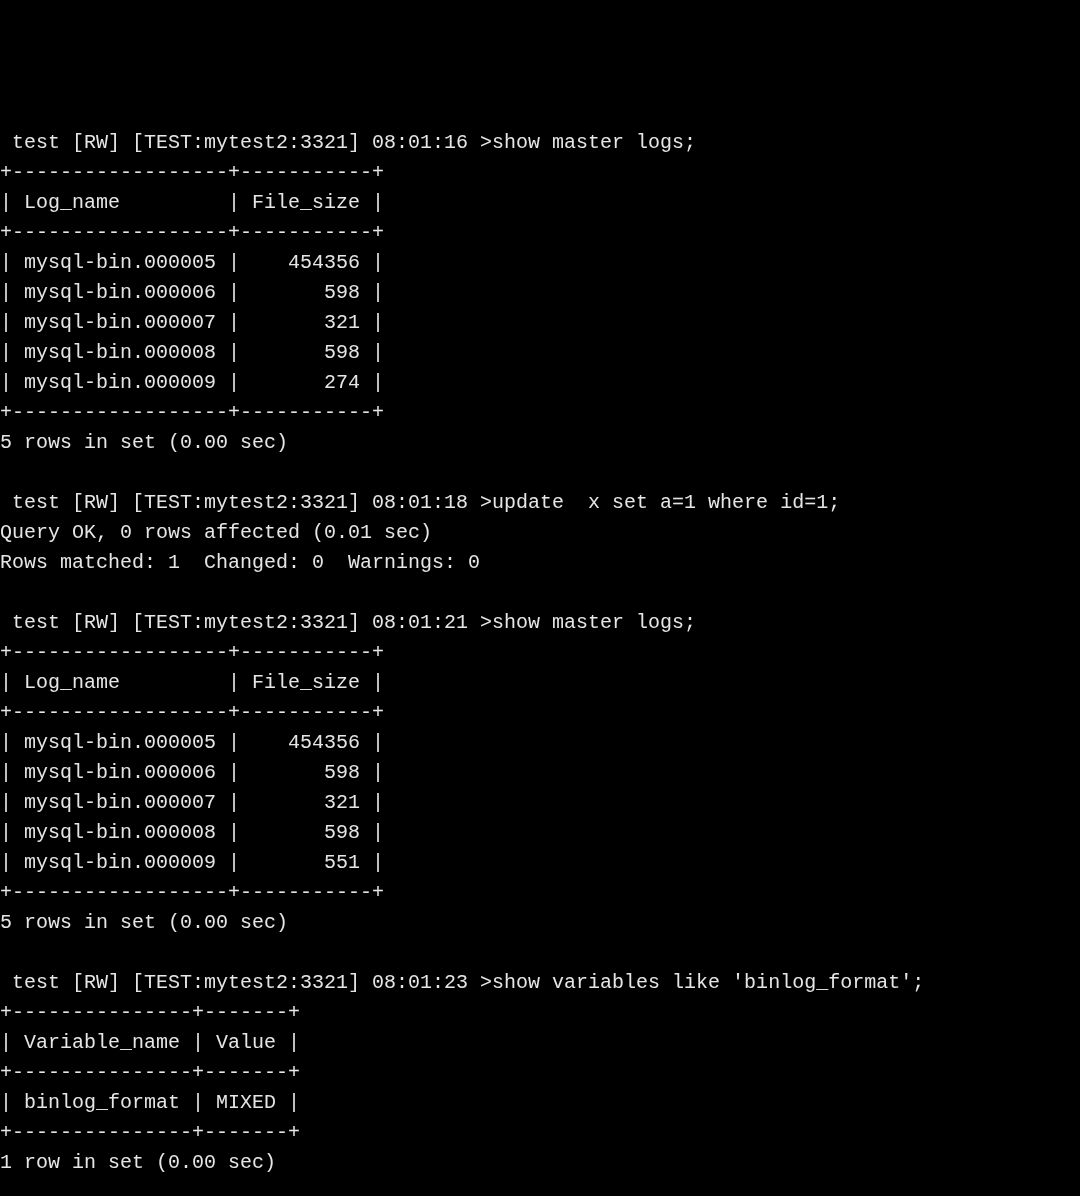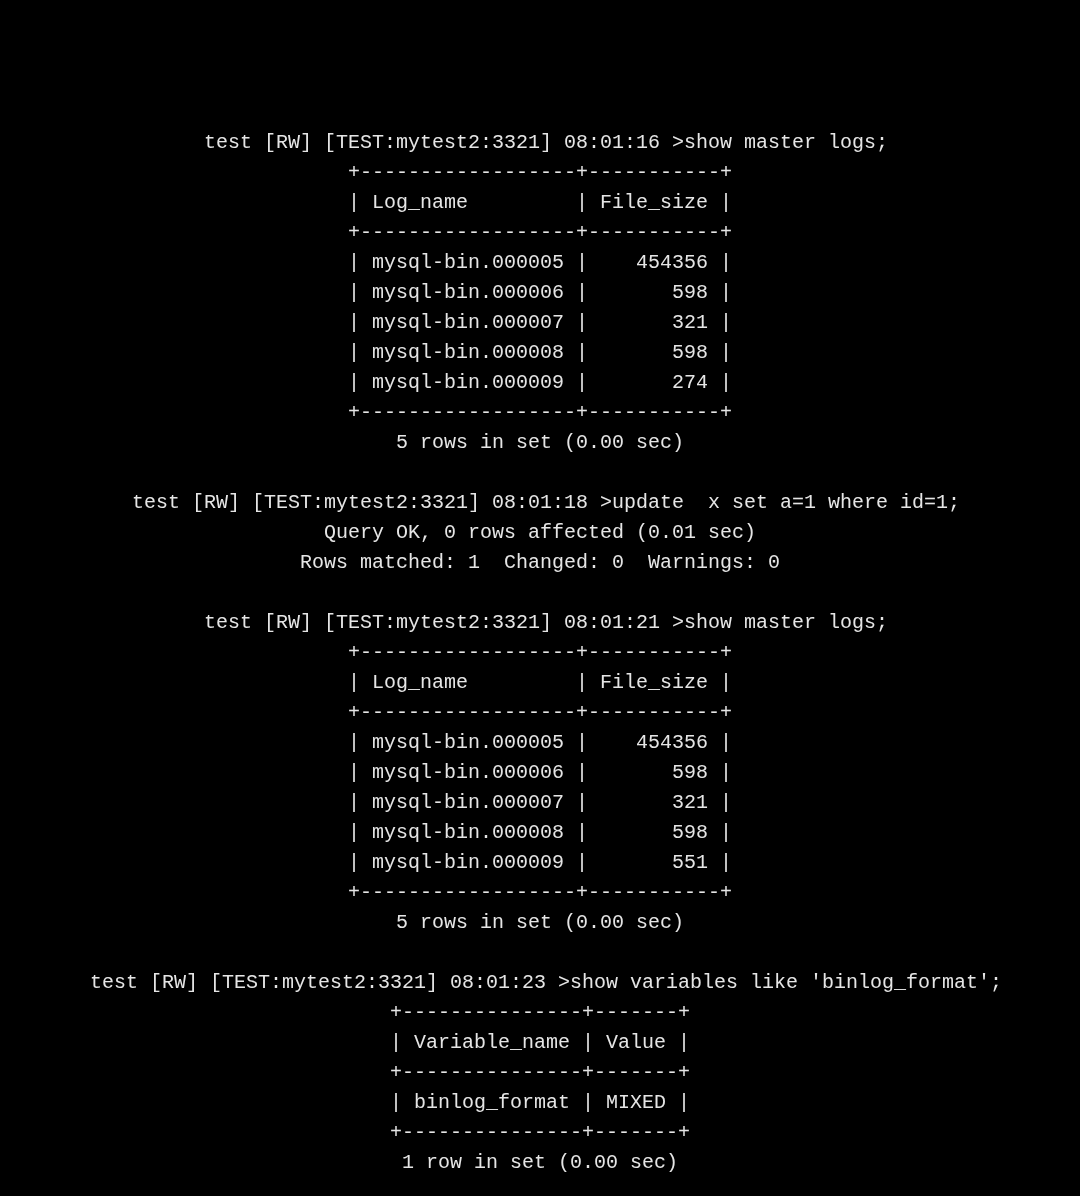--- a/index.html
+++ b/index.html
@@ -1,19 +1,18 @@
 <!DOCTYPE html>
 <html><head>
   <meta charset="utf-8">
   <style>
     * {
       margin: 0;
       padding: 0;
       box-sizing: border-box;
-      text-align: center;
     }
     body {
       background-color: #000000;
       color: #e5e5e5;
       font-family: 'Courier New', Courier, monospace;
       font-size: 20px;
       line-height: 1.5;
       padding: 8px 0;
       width: 1080px;
       height: 1196px;

